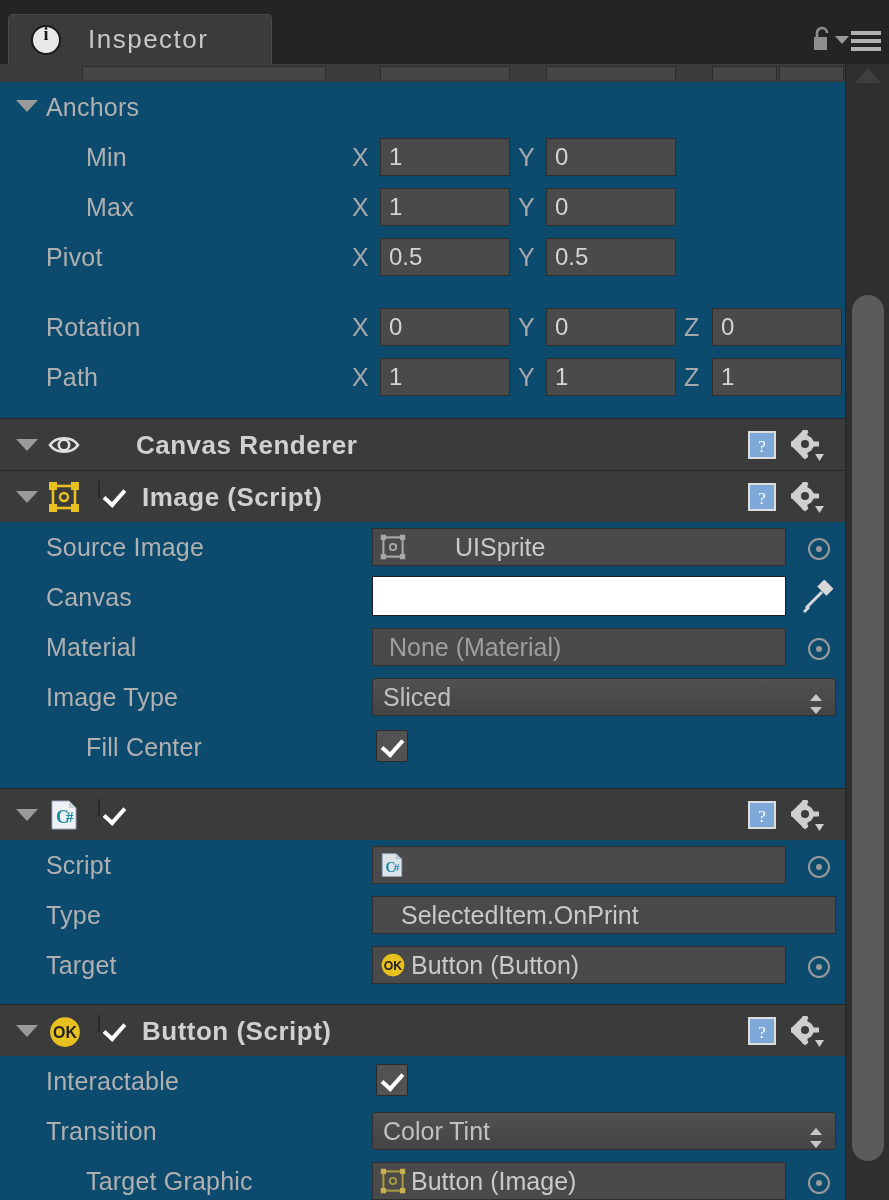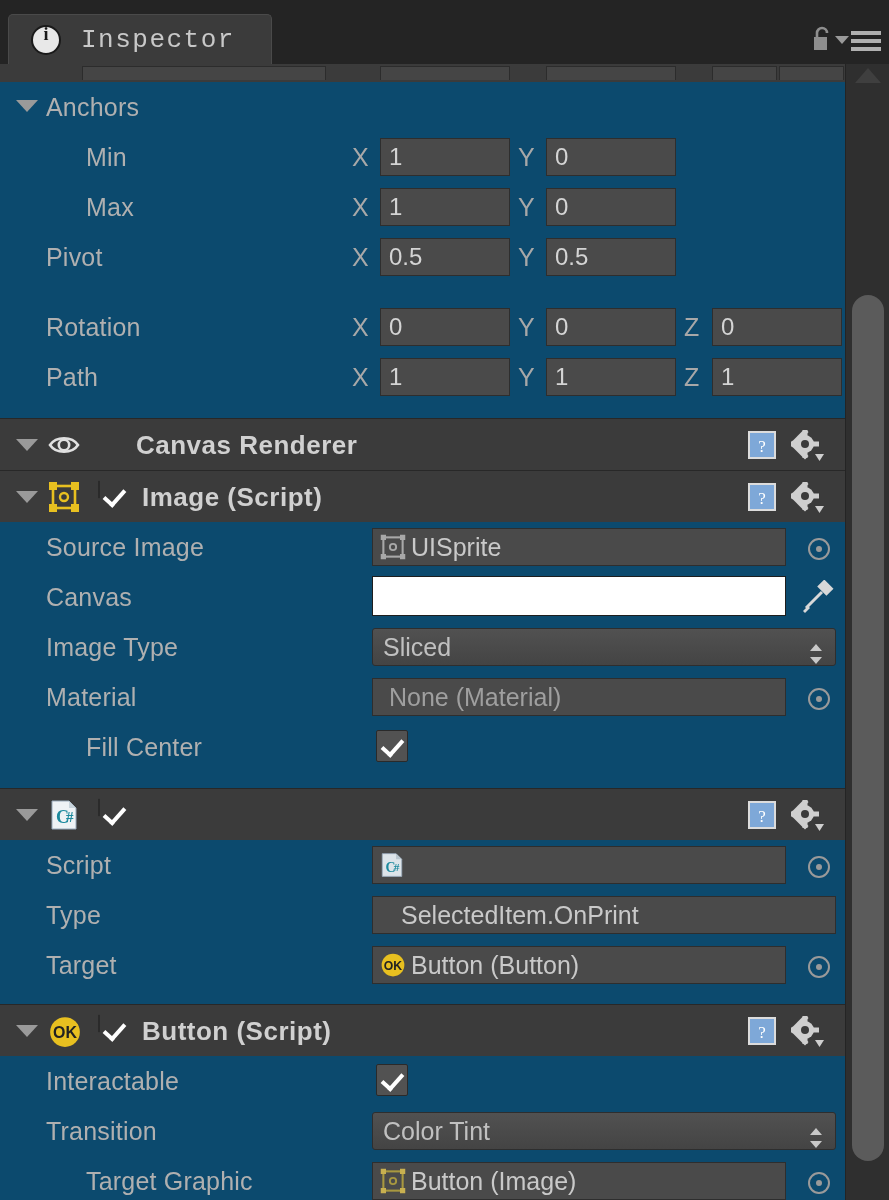--- a/index.html
+++ b/index.html
@@ -39,22 +39,22 @@
     border-bottom: none;
     box-sizing: border-box;
     display: flex;
     align-items: center;
     padding-left: 22px;
   }
   .tab-label {
     font-size: 26px;
     color: #c8c8c8;
     letter-spacing: 1.5px;
-    margin-left: 20px;
-    font-family: Liberation Mono, monospace;
+    margin-left: 27px;
+    font-family: Liberation Sans, sans-serif;
   }
   .info-icon {
     width: 26px; height: 26px;
     border-radius: 50%;
     background: #e8e8e8;
     border: 2px solid #1a1a1a;
     position: relative;
     flex: 0 0 auto;
   }
   .info-icon::after {
@@ -508,21 +508,21 @@
               <rect x="3" y="3" width="5" height="22" transform="rotate(-45 14 14)"></rect>
             </g>
             <circle cx="14" cy="14" r="4" fill="#3b3b3b"></circle>
             <path d="M24 24 L33 24 L28.5 31 Z" fill="#cfcfcf"></path>
           </svg>
         </span>
       </div>
 
       <div class="row">
         <span class="label indent1">Source Image</span>
-        <div class="objfield" style="left:372px; width:414px;">
+        <div class="objfield" style="left:372px; width:414px;gap:44px;">
           <span class="sprite-ico">
             <svg width="28" height="28" viewBox="0 0 32 32">
               <rect x="5" y="5" width="22" height="22" fill="none" stroke="#a8a8a8" stroke-width="2.4"></rect>
               <circle cx="16" cy="16" r="3.6" fill="none" stroke="#a8a8a8" stroke-width="2.2"></circle>
               <rect x="2" y="2" width="6" height="6" fill="#a8a8a8"></rect>
               <rect x="24" y="2" width="6" height="6" fill="#a8a8a8"></rect>
               <rect x="2" y="24" width="6" height="6" fill="#a8a8a8"></rect>
               <rect x="24" y="24" width="6" height="6" fill="#a8a8a8"></rect>
             </svg>
           </span>
@@ -539,38 +539,38 @@
             <g stroke="#d8d8d8" stroke-width="3" fill="#d8d8d8">
               <line x1="6" y1="28" x2="22" y2="12"></line>
               <rect x="20" y="4" width="10" height="7" transform="rotate(45 25 8)"></rect>
             </g>
             <path d="M3 31 L8 26 L10 28 L5 33 Z" fill="#d8d8d8"></path>
           </svg>
         </span>
       </div>
 
       <div class="row">
+        <span class="label indent1">Material</span>
+        <div class="objfield muted" style="left:372px; width:414px; padding-left:12px;">
+          <span class="otext">None (Material)</span>
+        </div>
+        <span class="picker" style="left:808px;"></span>
+      </div>
+
+      <div class="row">
         <span class="label indent1">Image Type</span>
         <div class="popupfield" style="left:372px; width:464px;">
           <span>Sliced</span>
           <span class="popup-arrows">
             <svg width="18" height="22" viewBox="0 0 18 22">
               <path d="M9 1 L15 8 L3 8 Z" fill="#c8c8c8"></path>
               <path d="M9 21 L15 14 L3 14 Z" fill="#c8c8c8"></path>
             </svg>
           </span>
         </div>
-      </div>
-
-      <div class="row">
-        <span class="label indent1">Material</span>
-        <div class="objfield muted" style="left:372px; width:414px; padding-left:12px;">
-          <span class="otext">None (Material)</span>
-        </div>
-        <span class="picker" style="left:808px;"></span>
       </div>
 
       <div class="row">
         <span class="label indent3">Fill Center</span>
         <span class="chk inline-chk"></span>
       </div>
 
       <div style="height:16px;"></div>
 
       <div class="comp-header">

